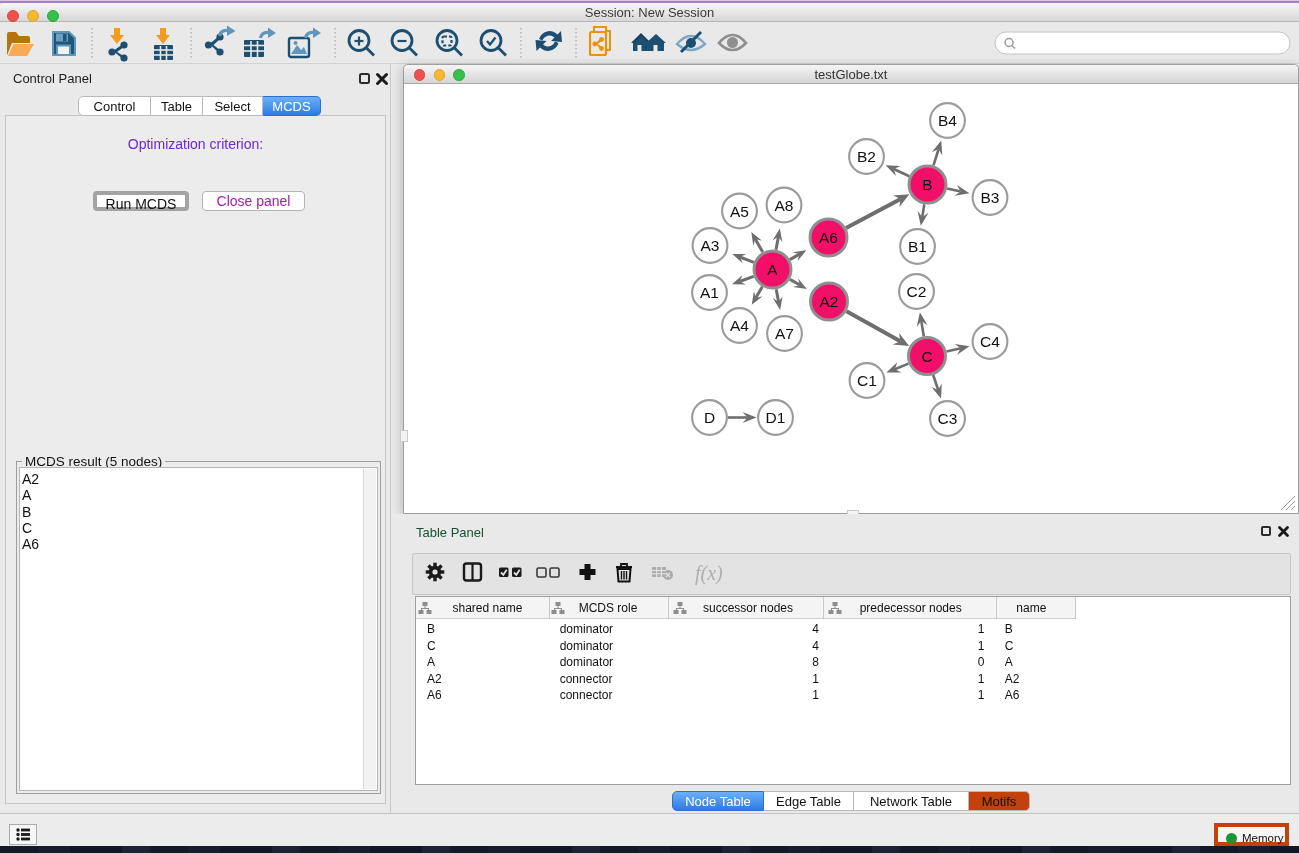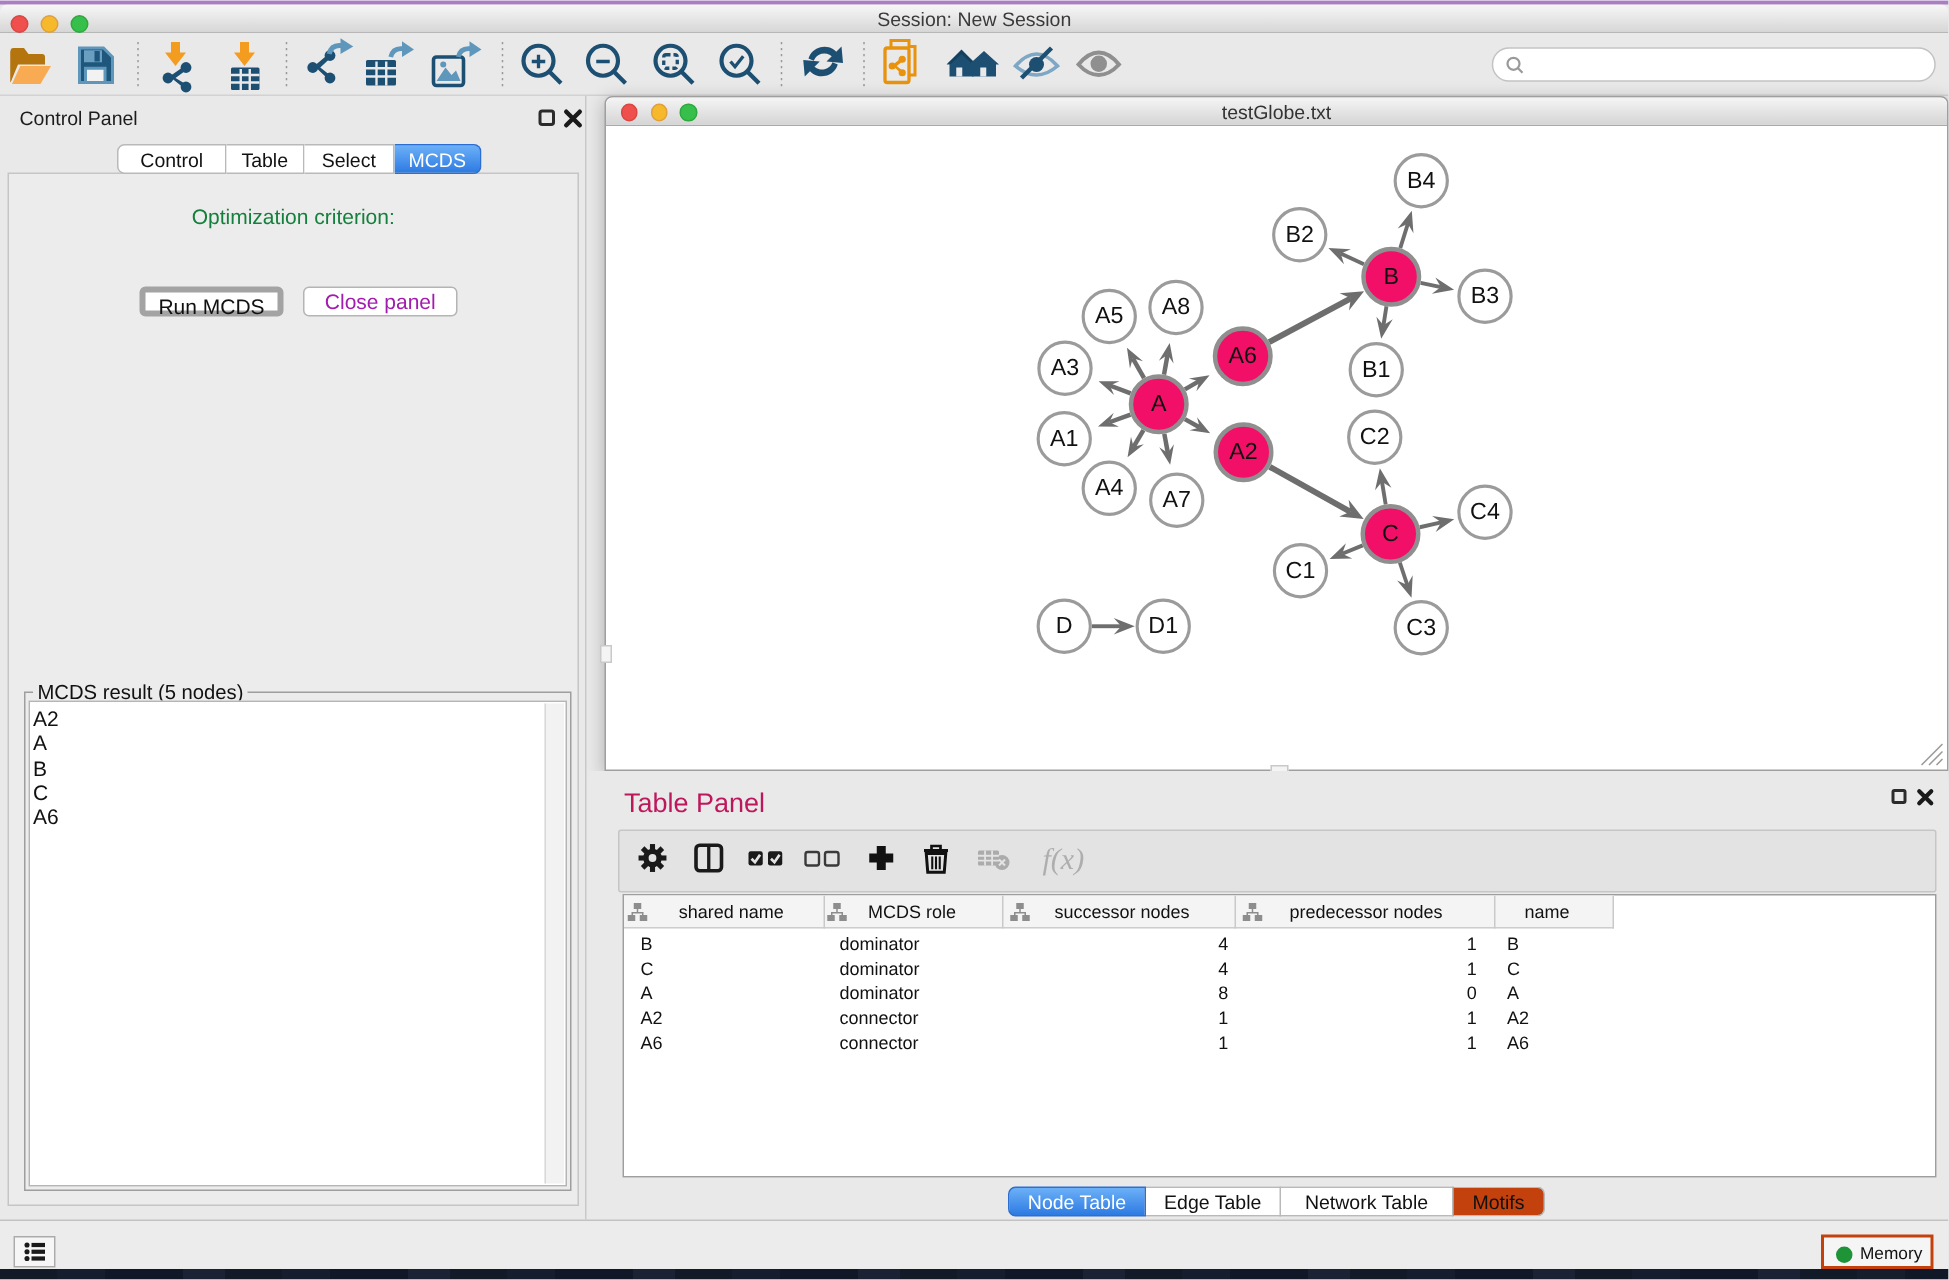--- a/index.html
+++ b/index.html
@@ -173,21 +173,21 @@
 
   <div class="abs" style="left:5px;top:51px;width:381px;height:689px;background:#ececec;border:1px solid #c5c5c5"></div>
 
   <div class="abs" style="left:78px;top:32px;height:20px;display:flex;font-size:13px;color:#111;text-align:center">
     <div style="width:73px;line-height:20px;background:#ffffff;border:1px solid #b9b9b9;border-radius:5px 0 0 5px">Control</div>
     <div style="width:52px;line-height:20px;background:#ffffff;border:1px solid #b9b9b9;border-left:none">Table</div>
     <div style="width:60px;line-height:20px;background:#ffffff;border:1px solid #b9b9b9;border-left:none">Select</div>
     <div style="width:58px;line-height:20px;background:linear-gradient(#6cb0f8,#2d7be2);border:1px solid #2d6fd0;border-left:none;border-radius:0 5px 5px 0;color:#ffffff">MCDS</div>
   </div>
 
-  <div class="abs" style="left:6px;top:72px;width:379px;text-align:center;font-size:14px;color:#15803d">Optimization criterion:</div>
+  <div class="abs" style="left:6px;top:72px;width:379px;text-align:center;font-size:14px;color:#6d28d9">Optimization criterion:</div>
 
 
   <div class="abs" style="left:93px;top:127px;width:96px;height:20px;background:#ffffff;border:4px solid #a3a3a3;border-radius:4px;font-size:14px;color:#111;text-align:center;line-height:18px">Run MCDS</div>
   <div class="abs" style="left:202px;top:127px;width:103px;height:20px;background:#ffffff;border:1px solid #b4b4b4;border-radius:4px;font-size:14px;color:#a21caf;text-align:center;line-height:18px">Close panel</div>
 
   <div class="abs" style="left:16px;top:397px;width:365px;height:333px;border:1px solid #9e9e9e"></div>
   <div class="abs" style="left:22px;top:390px;background:#ececec;padding:0 3px;font-size:13.5px;color:#111">MCDS result (5 nodes)</div>
   <div class="abs" style="left:19px;top:403px;width:359px;height:324px;background:#ffffff;border:1px solid #b5b5b5">
     <div style="position:absolute;left:2px;top:3px;font-size:14px;color:#111;line-height:16.3px">A2<br>A<br>B<br>C<br>A6</div>
     <div style="position:absolute;right:1px;top:1px;width:13px;height:320px;background:#f2f2f2;border-left:1px solid #d8d8d8"></div>
@@ -288,21 +288,21 @@
         <line x1="15" y1="1" x2="1" y2="15"></line>
         <line x1="15" y1="6" x2="6" y2="15"></line>
         <line x1="15" y1="11" x2="11" y2="15"></line>
       </g>
   </svg>
   <div class="abs" style="left:-4px;top:365px;width:8px;height:12px;background:#f4f4f4;border:1px solid #c9c9c9"></div>
   <div class="abs" style="left:443px;bottom:-5px;width:12px;height:8px;background:#f4f4f4;border:1px solid #c9c9c9"></div>
 </div>
 
 <div id="tpanel" class="abs" style="left:392px;top:514px;width:907px;height:299px;background:#e9e9e9">
-  <div class="abs" style="left:24px;top:11px;font-size:18px;color:#be185d">Table Panel</div>
+  <div class="abs" style="left:24px;top:11px;font-size:13px;color:#14532d">Table Panel</div>
   <div class="abs" style="left:869px;top:12px;width:10px;height:10px;border:2px solid #2b2b2b;border-radius:2px"></div>
   <svg class="abs" style="left:885px;top:11px" width="13" height="13">
       <path d="M2.5 2.5 L10.5 10.5 M10.5 2.5 L2.5 10.5" stroke="#1a1a1a" stroke-width="2.8" stroke-linecap="round"></path>
     </svg>
 
   <div class="abs" style="left:20px;top:39px;width:879px;height:42px;background:#e3e3e3;border:1px solid #c6c6c6;border-radius:2px"></div>
   <svg class="abs" style="left:20px;top:39px" width="879" height="42">
 
     <g transform="translate(23,19)" fill="#1a1a1a">
       <circle cx="0" cy="0" r="6.2"></circle>
@@ -445,17 +445,17 @@
       <g fill="#1a1a1a">
         <circle cx="8" cy="5" r="1.7"></circle>
           <circle cx="8" cy="9.5" r="1.7"></circle>
           <circle cx="8" cy="14" r="1.7"></circle>
         <rect x="11" y="3.6" width="9" height="2.8"></rect>
           <rect x="11" y="8.1" width="9" height="2.8"></rect>
           <rect x="11" y="12.6" width="9" height="2.8"></rect>
       </g>
     </svg>
   </div>
-  <div class="abs" style="left:1214px;top:9px;width:75px;height:23px;background:#f5f5f5;border:2px solid #c2410c;font-size:11.5px;color:#111">
+  <div class="abs" style="left:1214px;top:9px;width:75px;height:23px;background:#f5f5f5;border:4px solid #c2410c;font-size:11.5px;color:#111">
     <div class="abs" style="left:8px;top:5.5px;width:11px;height:11px;border-radius:50%;background:#1f9338"></div>
     <div class="abs" style="left:24px;top:4.5px">Memory</div>
   </div>
 </div>
 
 </body></html>

